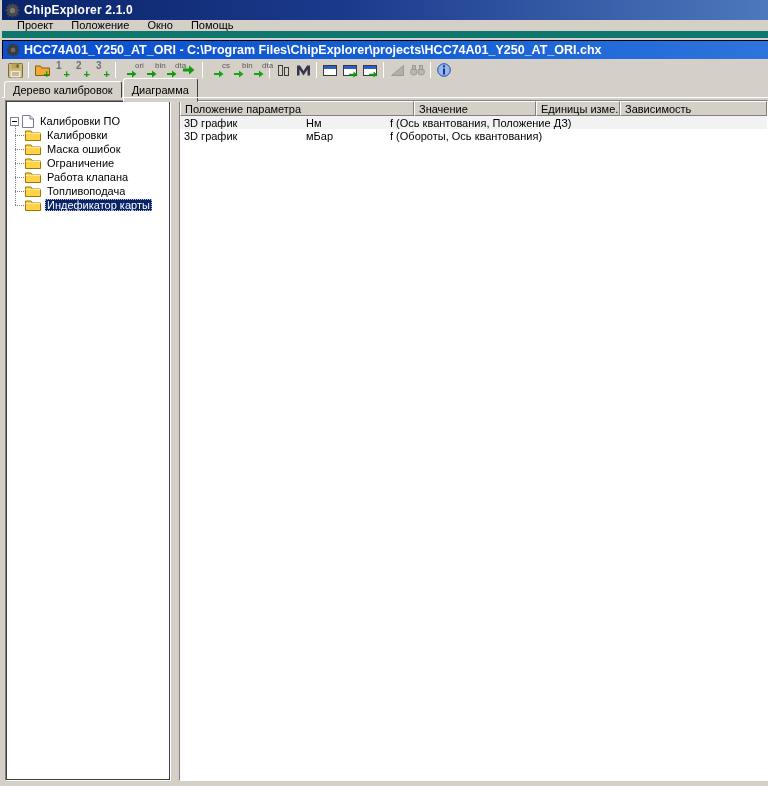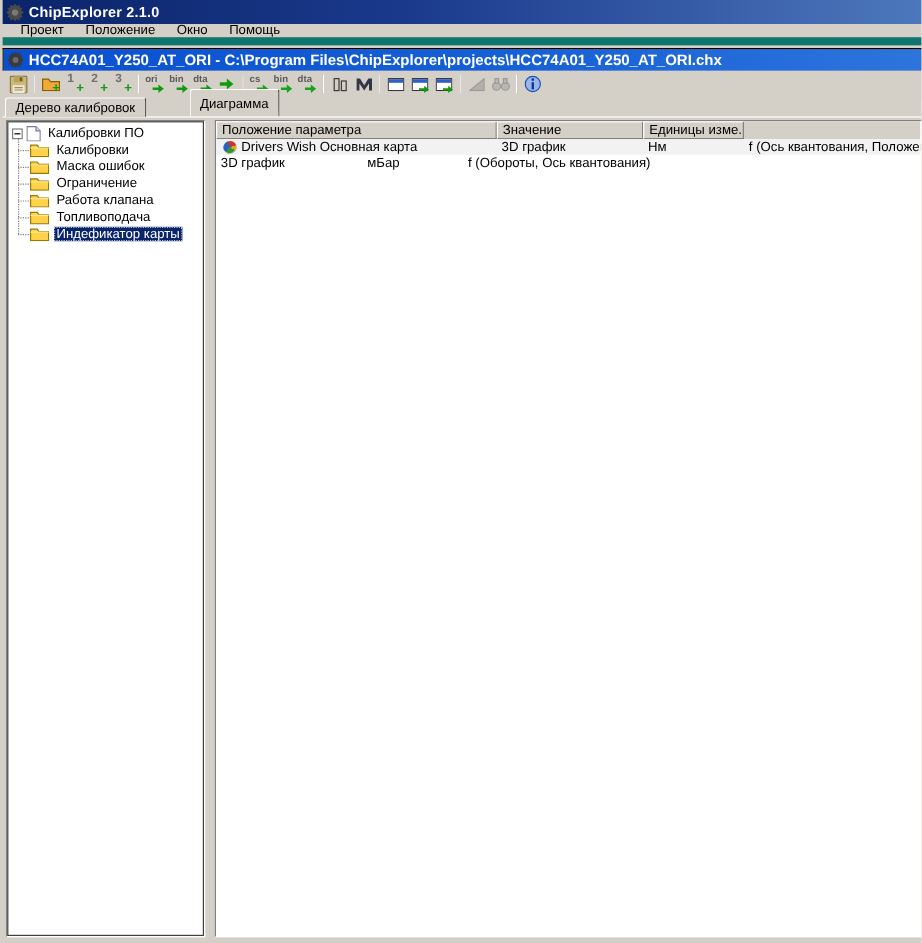--- a/index.html
+++ b/index.html
@@ -37,43 +37,43 @@
   .child-titlebar .app-icon { width:14px; height:14px; margin-right:4px; flex:none; }
   .child-titlebar .title-text { font-size:12.5px; font-weight:bold; white-space:nowrap; }
   
   .toolbar { height:22px; display:flex; align-items:center; padding-left:3px; background:#d4d0c8; }
   .tb {
     width:20px; height:20px; border:1px solid transparent; background:transparent;
     display:flex; align-items:center; justify-content:center; position:relative;
     font-family:"Liberation Sans", sans-serif; cursor:default; padding:0;
   }
   .tb-sep { width:1px; height:16px; background:#808080; border-right:1px solid #fff; margin:0 3px; flex:none; }
-  .mini-label { position:absolute; top:0; left:1px; font-size:8px; font-weight:bold; color:#5a5a5a; line-height:9px; }
+  .mini-label { position:absolute; top:0; left:15px; font-size:8px; font-weight:normal; color:#5a5a5a; line-height:9px; }
   .mini-digit { position:absolute; top:0; left:3px; font-size:10px; font-weight:bold; color:#707070; line-height:10px; }
   .corner-glyph { position:absolute; right:1px; bottom:1px; line-height:0; }
   .plus-glyph { position:absolute; right:1px; bottom:0; font-size:11px; font-weight:bold; color:#0f9b0f; line-height:10px; }
   .disabled { opacity:.45; filter:grayscale(1); }
   
-  .tabbar { height:17px; display:flex; align-items:flex-end; padding-left:2px; position:relative;gap:35px; }
+  .tabbar { height:17px; display:flex; align-items:center; padding-left:2px; position:relative; }
   .tab {
     height:16px; padding:1px 8px 0 8px; margin-right:1px;
     border:1px solid; border-color:#fff #404040 #d4d0c8 #fff;
     border-radius:3px 3px 0 0;
     background:#d4d0c8; display:flex; align-items:center; cursor:default;
   }
   .tab.active { height:17px; position:relative; z-index:2; font-weight:normal; }
   .tab.inactive { height:24px; background:#d4d0c8; color:#000; }
   .tabbar::after { content:""; position:absolute; left:0; right:0; bottom:0; border-top:1px solid #fff; z-index:1; }
   
   .content { height:686px; display:flex; background:#d4d0c8; padding:2px 0 3px 3px; }
   .tree-panel {
     width:166px; flex:none; background:#fff;
     border:1px solid; border-color:#808080 #fff #fff #808080;
     outline:1px solid #404040; outline-offset:-2px;
-    padding:3px 2px; overflow:hidden;
+    padding:13px 2px; overflow:hidden;
   }
   .splitter { width:8px; flex:none; cursor:col-resize; }
   .table-panel {
     flex:1; background:#fff;
     border:1px solid; border-color:#808080 #fff #fff #808080;
     display:flex; flex-direction:column; overflow:hidden;
   }
   
   .tree-row { display:flex; align-items:center; height:14px; white-space:nowrap; }
   .expander {
@@ -412,27 +412,24 @@
     </div>
   </div>
 
   <div class="splitter"></div>
 
   <div class="table-panel">
     <div class="grid-header">
       <div class="th col-name">Положение параметра</div>
       <div class="th col-value">Значение</div>
       <div class="th col-units">Единицы изме...</div>
+      <div class="th col-dep">Зависимость</div>
     </div>
 
     <div class="grid-row odd">
-      <div class="td col-name">
-        <span class="pie-icon"></span>
-        <span>Drivers Wish Основная карта</span>
-      </div>
       <div class="td col-value">3D график</div>
       <div class="td col-units">Нм</div>
       <div class="td col-dep">f (Ось квантования, Положение ДЗ)</div>
     </div>
 
     <div class="grid-row">
       <div class="td col-value">3D график</div>
       <div class="td col-units">мБар</div>
       <div class="td col-dep">f (Обороты, Ось квантования)</div>
     </div>

